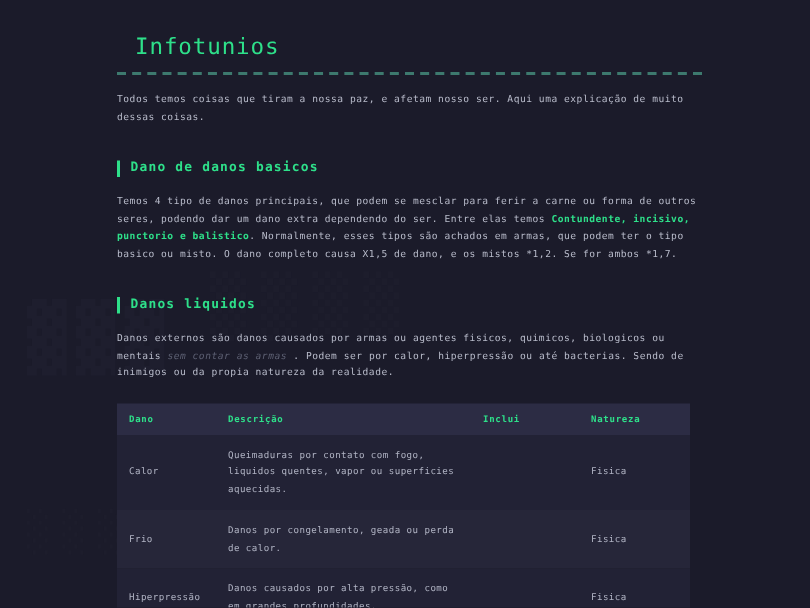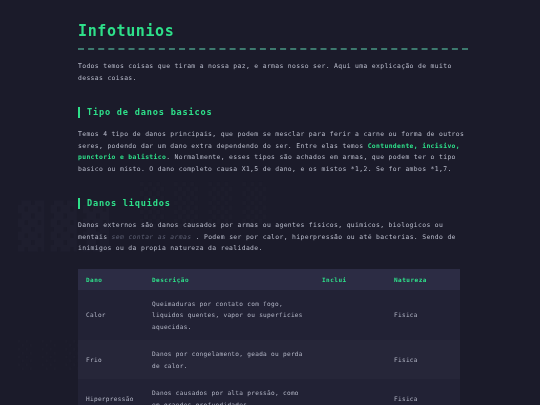--- a/index.html
+++ b/index.html
@@ -29,24 +29,24 @@
   .wm-3 { left: 18px; top: 340px; font-size: 26px; letter-spacing: 8px; color: #1f1f2e88; }
 
   .page {
     position: relative;
     padding: 18px 72px 0 78px;
     box-sizing: border-box;
     width: 540px;
   }
 
   h1.doc-title {
-    margin: 4px 0 0 0;
+    margin: 4px 0 0 12px;
     font-size: 15px;
     line-height: 18px;
-    font-weight: bold;
+    font-weight: normal;
     color: #2ee08a;
     letter-spacing: 0.6px;
   }
 
   .rule {
     margin-top: 8px;
     height: 1px;
     border-top: 2px dashed #3f7f72;
     opacity: 0.95;
   }
@@ -127,23 +127,23 @@
 <div class="watermark wm-1">▓▓▓</div>
 <div class="watermark wm-2">▒▒▒▒</div>
 <div class="watermark wm-3">░░░░░</div>
 
 <div class="page">
 
   <h1 class="doc-title">Infotunios</h1>
 
   <div class="rule"></div>
 
-  <p class="para">Todos temos coisas que tiram a nossa paz, e armas nosso ser. Aqui uma explicação de muito dessas coisas.</p>
+  <p class="para">Todos temos coisas que tiram a nossa paz, e afetam nosso ser. Aqui uma explicação de muito dessas coisas.</p>
 
-  <h2 class="section">Tipo de danos basicos</h2>
+  <h2 class="section">Dano de danos basicos</h2>
 
   <p class="para"><span>Temos 4 tipo de danos principais, que podem se mesclar para ferir a carne ou forma de outros seres, podendo dar um dano extra dependendo do ser. Entre elas temos </span><span class="hl">Contundente, incisivo, punctorio e balistico</span><span>. Normalmente, esses tipos são achados em armas, que podem ter o tipo basico ou misto. O dano completo causa X1,5 de dano, e os mistos *1,2. Se for ambos *1,7.</span></p>
 
   <h2 class="section">Danos liquidos</h2>
 
   <p class="para"><span>Danos externos são danos causados por armas ou agentes fisicos, quimicos, biologicos ou mentais </span><span class="dim-i">sem contar as armas</span><span> . Podem ser por calor, hiperpressão ou até bacterias. Sendo de inimigos ou da propia natureza da realidade.</span></p>
 
   <table class="dmg-table">
     <colgroup>
       <col class="col-dano">

